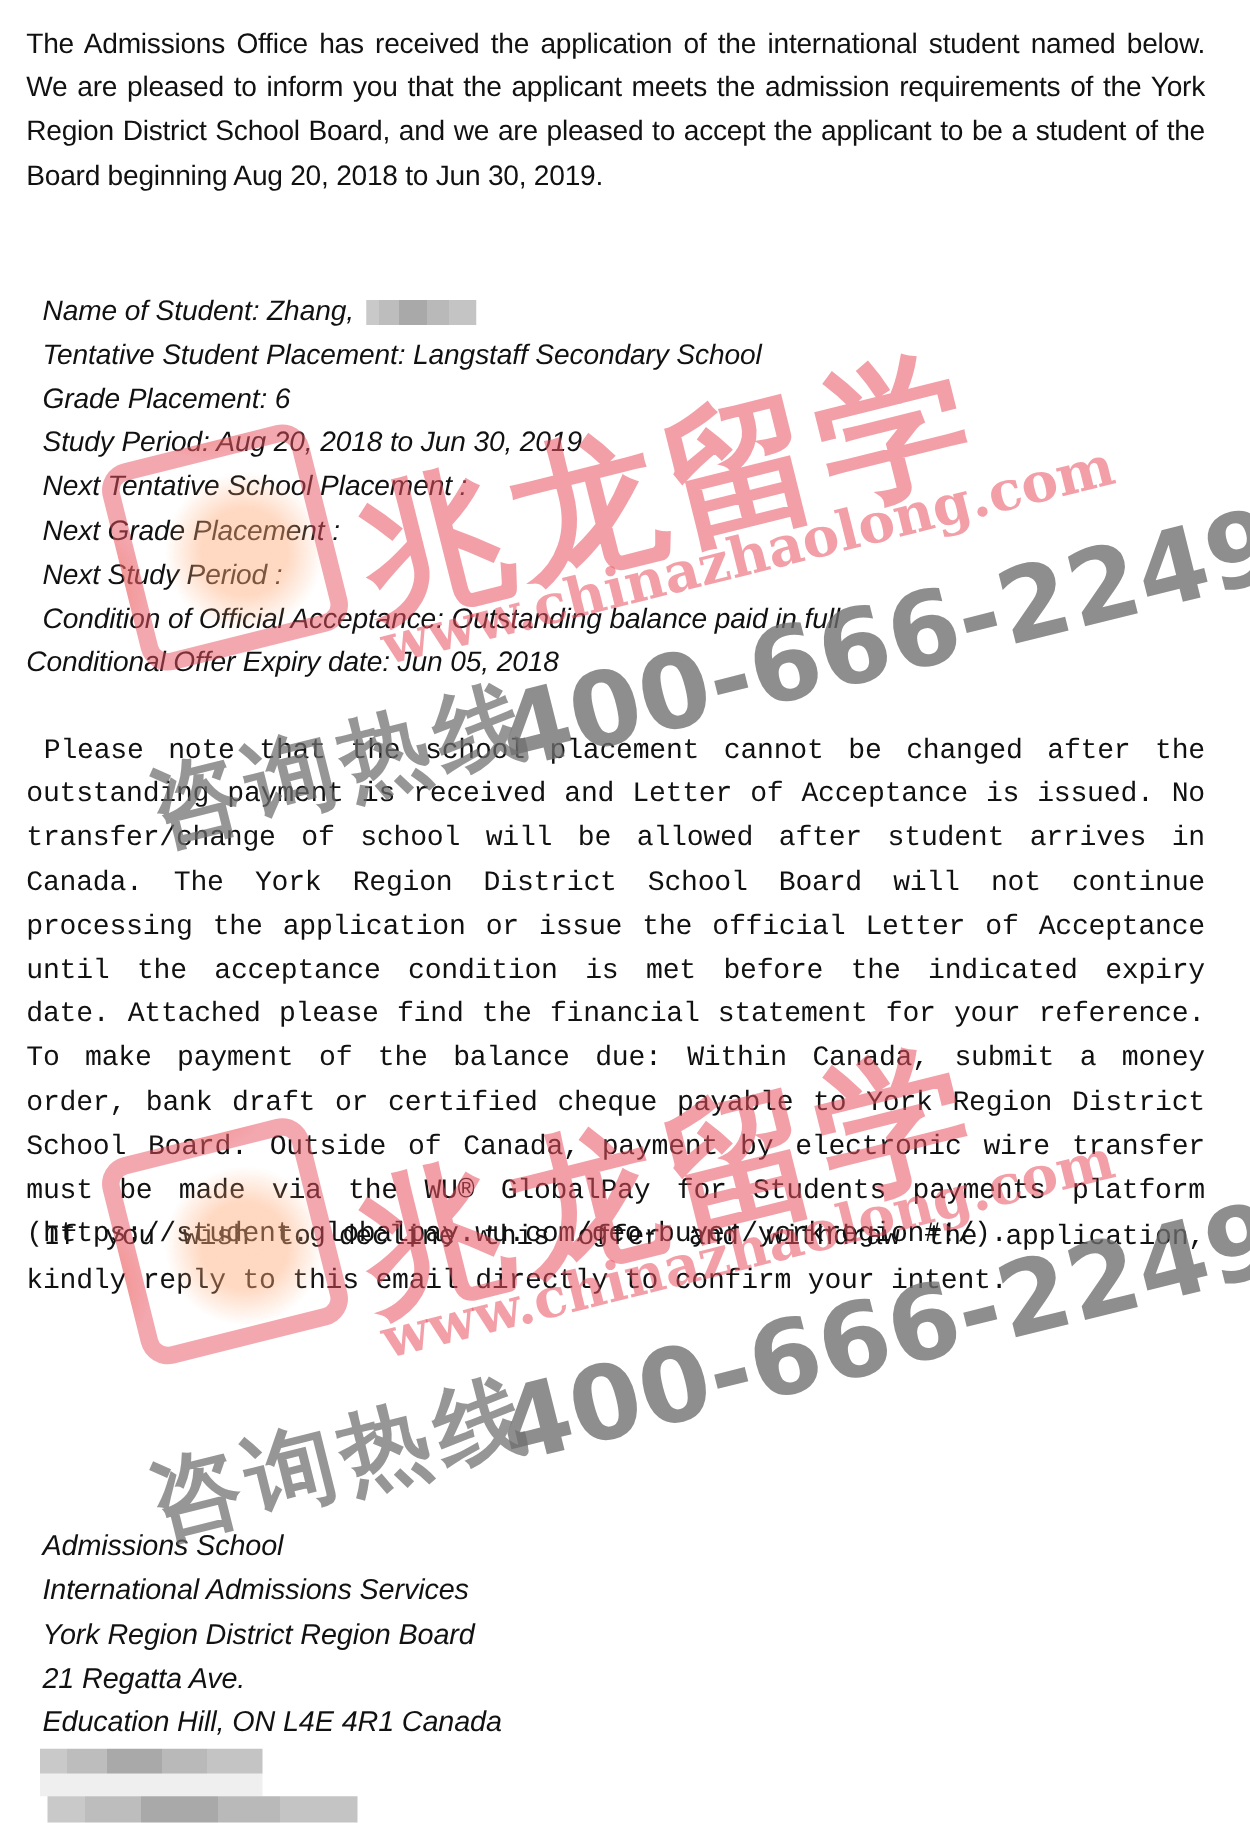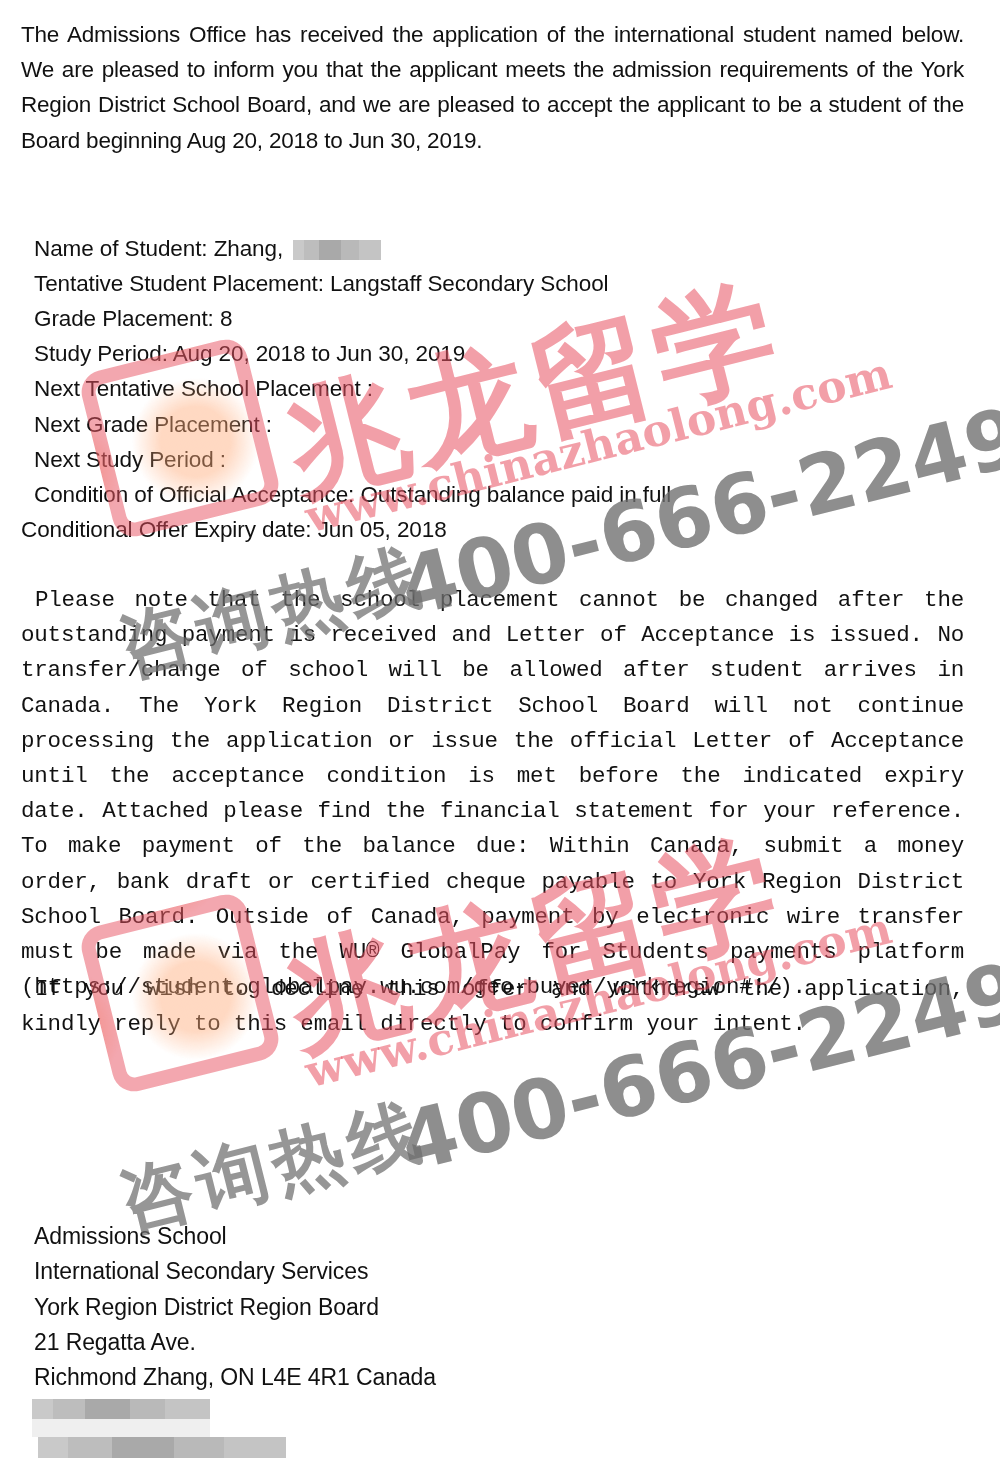--- a/index.html
+++ b/index.html
@@ -12,20 +12,21 @@
   .para {
     position: absolute; left: 21px; width: 943px;
     font-size: 22.5px; line-height: 35.2px;
     text-align: justify; text-align-last: left;
     letter-spacing: -0.2px;
   }
   .para.indent { text-indent: 14px; font-family: Liberation Mono, monospace; }
   .line {
     position: absolute; font-size: 22.5px; line-height: 35.2px; white-space: nowrap;
     letter-spacing: -0.1px;
+    font-style: italic;
   }
   .details .line { left: 34px; }
   .details .line.flush { left: 21px; }
   .sig .line { left: 34px; font-size: 23px; }
   .redact {
     display: inline-block; vertical-align: middle; height: 20px; background:
       linear-gradient(90deg,#c9c9c9 0 12%,#bdbdbd 12% 30%,#a9a9a9 30% 55%,#b9b9b9 55% 75%,#c4c4c4 75% 100%);
     filter: blur(0.6px);
   }
   .redact-block { position: absolute; }
@@ -55,39 +56,39 @@
 <div class="page">
 
   <p class="para" style="top:4px; margin:0;">The Admissions Office has received the application of the international student named below. We are pleased to inform you that the applicant meets the admission requirements of the York Region District School Board, and we are pleased to accept the applicant to be a student of the Board beginning Aug 20, 2018 to Jun 30, 2019.</p>
 
   <div class="details">
     <div class="line" style="top:218px;">
       <span>Name of Student: Zhang,</span>
       <span class="redact" style="width:88px; margin-left:4px;"></span>
     </div>
     <div class="line" style="top:253px;">Tentative Student Placement: Langstaff Secondary School</div>
-    <div class="line" style="top:288px;">Grade Placement: 8</div>
+    <div class="line" style="top:288px;">Grade Placement: 6</div>
     <div class="line" style="top:323px;">Study Period: Aug 20, 2018 to Jun 30, 2019</div>
     <div class="line" style="top:358px;">Next Tentative School Placement :</div>
     <div class="line" style="top:394px;">Next Grade Placement :</div>
     <div class="line" style="top:429px;">Next Study Period :</div>
     <div class="line" style="top:464px;">Condition of Official Acceptance: Outstanding balance paid in full</div>
     <div class="line flush" style="top:499px;">Conditional Offer Expiry date: Jun 05, 2018</div>
   </div>
 
   <p class="para indent" style="top:570px; margin:0;">Please note that the school placement cannot be changed after the outstanding payment is received and Letter of Acceptance is issued. No transfer/change of school will be allowed after student arrives in Canada. The York Region District School Board will not continue processing the application or issue the official Letter of Acceptance until the acceptance condition is met before the indicated expiry date. Attached please find the financial statement for your reference. To make payment of the balance due: Within Canada, submit a money order, bank draft or certified cheque payable to York Region District School Board. Outside of Canada, payment by electronic wire transfer must be made via the WU® GlobalPay for Students payments platform (https://student.globalpay.wu.com/geo-buyer/yorkregion#!/).</p>
 
   <p class="para indent" style="top:959px; margin:0;">If you wish to decline this offer and withdraw the application, kindly reply to this email directly to confirm your intent.</p>
 
   <div class="sig">
     <div class="line" style="top:1206px;">Admissions School</div>
-    <div class="line" style="top:1241px;">International Secondary Services</div>
+    <div class="line" style="top:1241px;">International Admissions Services</div>
     <div class="line" style="top:1277px;">York Region District Region Board</div>
     <div class="line" style="top:1312px;">21 Regatta Ave.</div>
-    <div class="line" style="top:1347px;">Richmond Zhang, ON L4E 4R1 Canada</div>
+    <div class="line" style="top:1347px;">Education Hill, ON L4E 4R1 Canada</div>
   </div>
 
   <div class="redact-block" style="left:32px; top:1386px; width:178px; height:20px;">
     <span class="redact" style="width:178px; height:20px;"></span>
   </div>
   <div class="redact-block" style="left:32px; top:1406px; width:178px; height:18px; background:#efefef; filter:blur(0.6px);"></div>
   <div class="redact-block" style="left:38px; top:1424px; width:248px; height:22px;">
     <span class="redact" style="width:248px; height:22px;"></span>
   </div>
 

